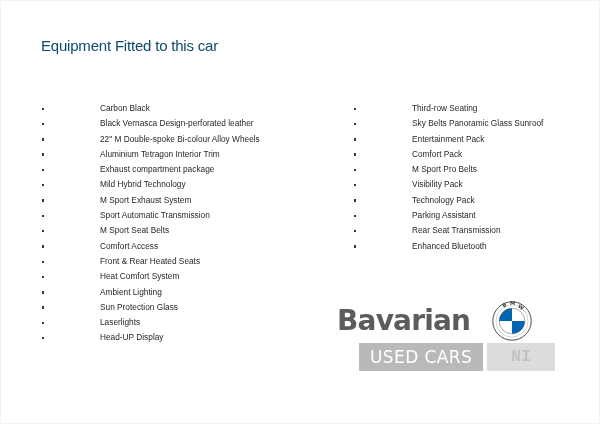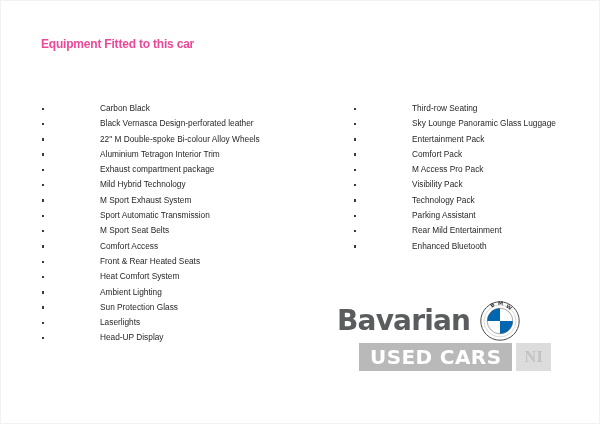--- a/index.html
+++ b/index.html
@@ -20,23 +20,23 @@
     background: #ffffff;
     border: 1px solid #f2f2f2;
     box-sizing: border-box;
   }
 
   
   .page-title {
     position: absolute;
     left: 40px;
     top: 36px;
-    font-size: 12px;
-    font-weight: bold;
-    color: #ec4899;
+    font-size: 15px;
+    font-weight: normal;
+    color: #0c4a6e;
     letter-spacing: -0.2px;
     white-space: nowrap;
   }
 
   
   .equip-columns {
     position: absolute;
     left: 0;
     top: 100px;
     width: 600px;
@@ -83,20 +83,21 @@
     top: 300px;
     width: 240px;
     height: 80px;
   }
   .brand-top {
     position: absolute;
     left: 0;
     top: 0;
     display: flex;
     align-items: center;
+    gap: 12px;
   }
   .brand-wordmark {
     font-size: 28px;
     font-weight: bold;
     color: #5a5c5e;
     letter-spacing: -0.8px;
     line-height: 34px;
     font-family: "DejaVu Sans", sans-serif;
   }
   .bmw-roundel {
@@ -110,42 +111,42 @@
     position: absolute;
     left: 22px;
     top: 42px;
     display: flex;
     align-items: stretch;
     height: 28px;
   }
   .brand-bar-main {
     background: #b9b9b9;
     color: #ffffff;
-    font-size: 20px;
-    font-weight: bold;
+    font-size: 17px;
+    font-weight: normal;
     letter-spacing: 0.4px;
     padding: 0 11px;
     display: flex;
     align-items: center;
     font-family: "DejaVu Sans", sans-serif;
   }
   .brand-bar-sep {
     width: 4px;
     background: #ffffff;
   }
   .brand-bar-region {
     background: #dcdcdc;
     color: #c2c2c2;
     font-size: 16px;
     font-weight: bold;
     letter-spacing: 0.4px;
-    padding: 0 8px;
+    padding: 0 24px;
     display: flex;
     align-items: center;
-    font-family: Liberation Serif, serif;
+    font-family: Liberation Mono, monospace;
   }
 </style>
 </head>
 <body>
 
 <div class="page">
 
   <div class="page-title">Equipment Fitted to this car</div>
 
   <div class="equip-columns">
@@ -167,28 +168,28 @@
           <li class="equip-item"><span class="equip-bullet"></span><span class="equip-label">Ambient Lighting</span></li>
           <li class="equip-item"><span class="equip-bullet"></span><span class="equip-label">Sun Protection Glass</span></li>
           <li class="equip-item"><span class="equip-bullet"></span><span class="equip-label">Laserlights</span></li>
           <li class="equip-item"><span class="equip-bullet"></span><span class="equip-label">Head-UP Display</span></li>
         </ul>
     </div>
 
     <div class="equip-col right">
       <ul class="equip-list" id="right-list">
           <li class="equip-item"><span class="equip-bullet"></span><span class="equip-label">Third-row Seating</span></li>
-          <li class="equip-item"><span class="equip-bullet"></span><span class="equip-label">Sky Lounge Panoramic Glass Luggage</span></li>
+          <li class="equip-item"><span class="equip-bullet"></span><span class="equip-label">Sky Belts Panoramic Glass Sunroof</span></li>
           <li class="equip-item"><span class="equip-bullet"></span><span class="equip-label">Entertainment Pack</span></li>
           <li class="equip-item"><span class="equip-bullet"></span><span class="equip-label">Comfort Pack</span></li>
-          <li class="equip-item"><span class="equip-bullet"></span><span class="equip-label">M Access Pro Pack</span></li>
+          <li class="equip-item"><span class="equip-bullet"></span><span class="equip-label">M Sport Pro Belts</span></li>
           <li class="equip-item"><span class="equip-bullet"></span><span class="equip-label">Visibility Pack</span></li>
           <li class="equip-item"><span class="equip-bullet"></span><span class="equip-label">Technology Pack</span></li>
           <li class="equip-item"><span class="equip-bullet"></span><span class="equip-label">Parking Assistant</span></li>
-          <li class="equip-item"><span class="equip-bullet"></span><span class="equip-label">Rear Mild Entertainment</span></li>
+          <li class="equip-item"><span class="equip-bullet"></span><span class="equip-label">Rear Seat Transmission</span></li>
           <li class="equip-item"><span class="equip-bullet"></span><span class="equip-label">Enhanced Bluetooth</span></li>
         </ul>
     </div>
 
   </div>
 
   <div class="brand-block">
 
     <div class="brand-top">
       <div class="brand-wordmark">Bavarian</div>

